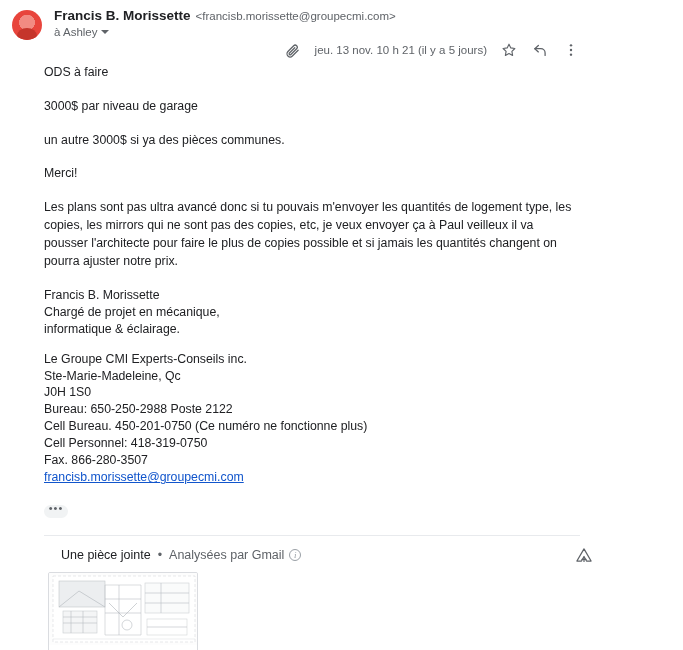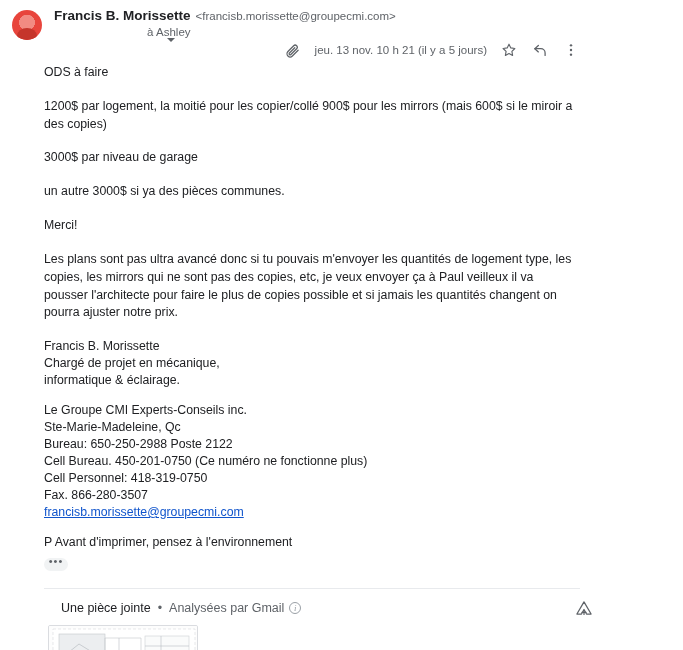--- a/index.html
+++ b/index.html
@@ -62,21 +62,20 @@
     font-size: 11.5px;
     color: #5f6368;
     margin-left: 5px;
   }
   .line2 {
     margin-top: 3px;
     font-size: 11.5px;
     color: #5f6368;
     display: flex;
     align-items: center;
-    flex-direction: column;
   }
   .caret {
     display: inline-block;
     margin-left: 4px;
     width: 0; height: 0;
     border-left: 4px solid transparent;
     border-right: 4px solid transparent;
     border-top: 4px solid #5f6368;
   }
   .hdr-right {
@@ -237,47 +236,46 @@
           <circle cx="12" cy="5" r="1.8"></circle>
             <circle cx="12" cy="12" r="1.8"></circle>
             <circle cx="12" cy="19" r="1.8"></circle>
         </svg>
       </span>
     </div>
   </div>
 
   <div class="body">
     <p>ODS à faire</p>
-    <p>1200$ par logement, la moitié pour les copier/collé 900$ pour les mirrors (mais 600$ si le miroir a des copies)</p>
     <p>3000$ par niveau de garage</p>
     <p>un autre 3000$ si ya des pièces communes.</p>
     <p>Merci!</p>
     <p>Les plans sont pas ultra avancé donc si tu pouvais m'envoyer les quantités de logement type, les copies, les mirrors qui ne sont pas des copies, etc, je veux envoyer ça à Paul veilleux il va pousser l'architecte pour faire le plus de copies possible et si jamais les quantités changent on pourra ajuster notre prix.</p>
 
     <div class="sig-block">
       <div>Francis B. Morissette</div>
       <div>Chargé de projet en mécanique,</div>
       <div>informatique &amp; éclairage.</div>
     </div>
 
     <div class="gap"></div>
 
     <div class="sig-block">
       <div>Le Groupe CMI Experts-Conseils inc.</div>
       <div>Ste-Marie-Madeleine, Qc</div>
+      <div>J0H 1S0</div>
       <div>Bureau: 650-250-2988 Poste 2122</div>
       <div>Cell Bureau. 450-201-0750 (Ce numéro ne fonctionne plus)</div>
       <div>Cell Personnel: 418-319-0750</div>
       <div>Fax. 866-280-3507</div>
       <div><a class="maillink" href="#">francisb.morissette@groupecmi.com</a></div>
     </div>
 
     <div class="gap"></div>
 
-    <div>P Avant d'imprimer, pensez à l'environnement</div>
 
     <div class="more-btn">
       <span>•••</span>
     </div>
   </div>
 
   <div class="att-sep"></div>
 
   <div class="att-head">
     <span class="count">Une pièce jointe</span>

